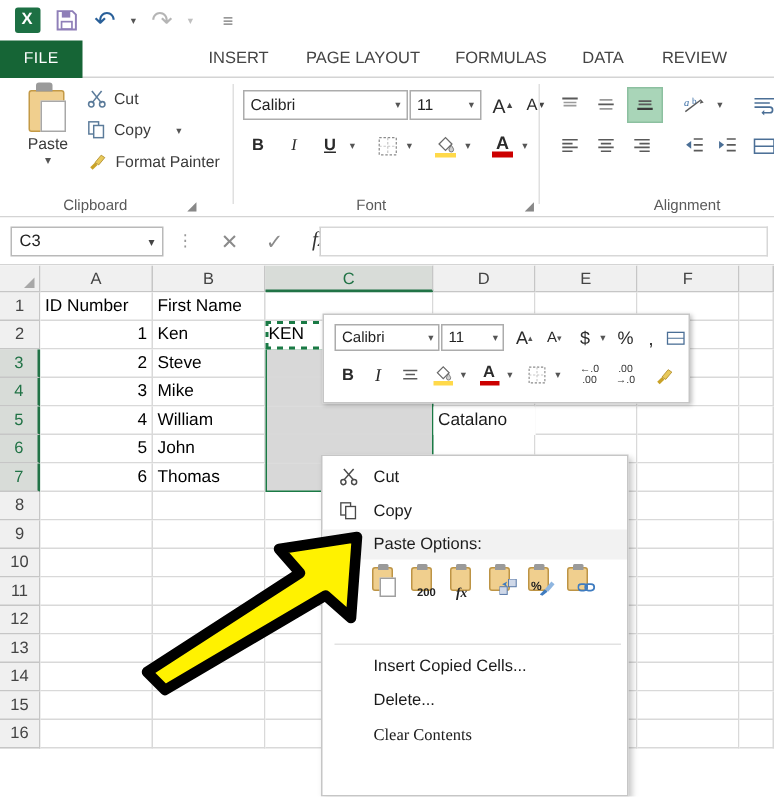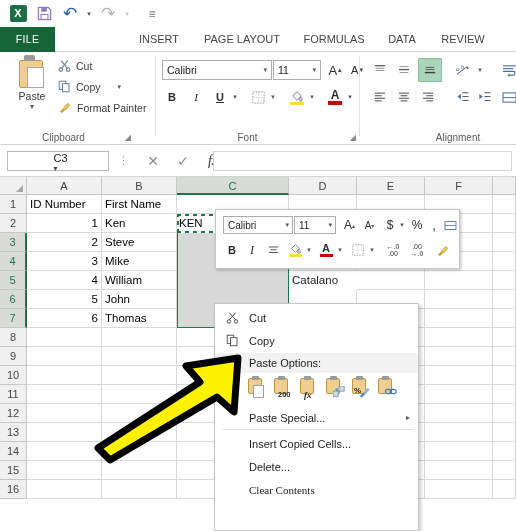--- a/index.html
+++ b/index.html
@@ -85,21 +85,21 @@
   .fbtn {
     position:absolute; display:flex; align-items:center; justify-content:center;
     font-size:11px; color:#2b2b2b;
   }
 
   
   .fbar { position:absolute; left:0; top:145px; width:516px; height:32px; background:#fff; border-bottom:1px solid #d4d4d4;}
   .namebox {
     position:absolute; left:7px; top:6px; width:102px; height:20px;
     background:#fff; border:1px solid #b9b9b9; display:flex; align-items:center;
-    font-size:11px; color:#222;flex-direction:column;
+    font-size:11px; color:#222;
   }
   .namebox .nb-t { padding-left:5px; flex:1; }
   .namebox .nb-c { font-size:8px; color:#444; padding-right:5px;}
   .fbar-sep { position:absolute; left:118px; top:9px; font-size:11px; color:#999; letter-spacing:0; }
   .fb-btn { position:absolute; top:6px; width:26px; height:20px; display:flex;align-items:center;justify-content:center; color:#8b8b8b; }
   .fb-input {
     position:absolute; left:213px; top:6px; right:4px; height:20px;
     border:1px solid #d7d7d7; border-left:1px solid #cfcfcf; background:#fff;
   }
 
@@ -811,25 +811,20 @@
       <div class="po">
         <div class="pc"></div>
           <div class="pct"></div>
         <svg class="bchip" viewBox="0 0 14 14">
           <rect x="0.5" y="4" width="7" height="5" rx="2.5" fill="none" stroke="#3f7cc0" stroke-width="1.4"></rect>
           <rect x="6" y="4" width="7" height="5" rx="2.5" fill="none" stroke="#3f7cc0" stroke-width="1.4"></rect>
         </svg>
       </div>
     </div>
 
-    <div class="ctx-item" style="top:102px;">
-      <span class="mi-ico"></span>
-      <span class="mi-lbl">Paste Special...</span>
-      <span class="ctx-sub">▸</span>
-    </div>
 
     <div class="ctx-sep" style="top:125px;"></div>
 
     <div class="ctx-item" style="top:128px;">
       <span class="mi-ico"></span>
       <span class="mi-lbl">Insert Copied Cells...</span>
     </div>
 
     <div class="ctx-item" style="top:151px;">
       <span class="mi-ico"></span>

